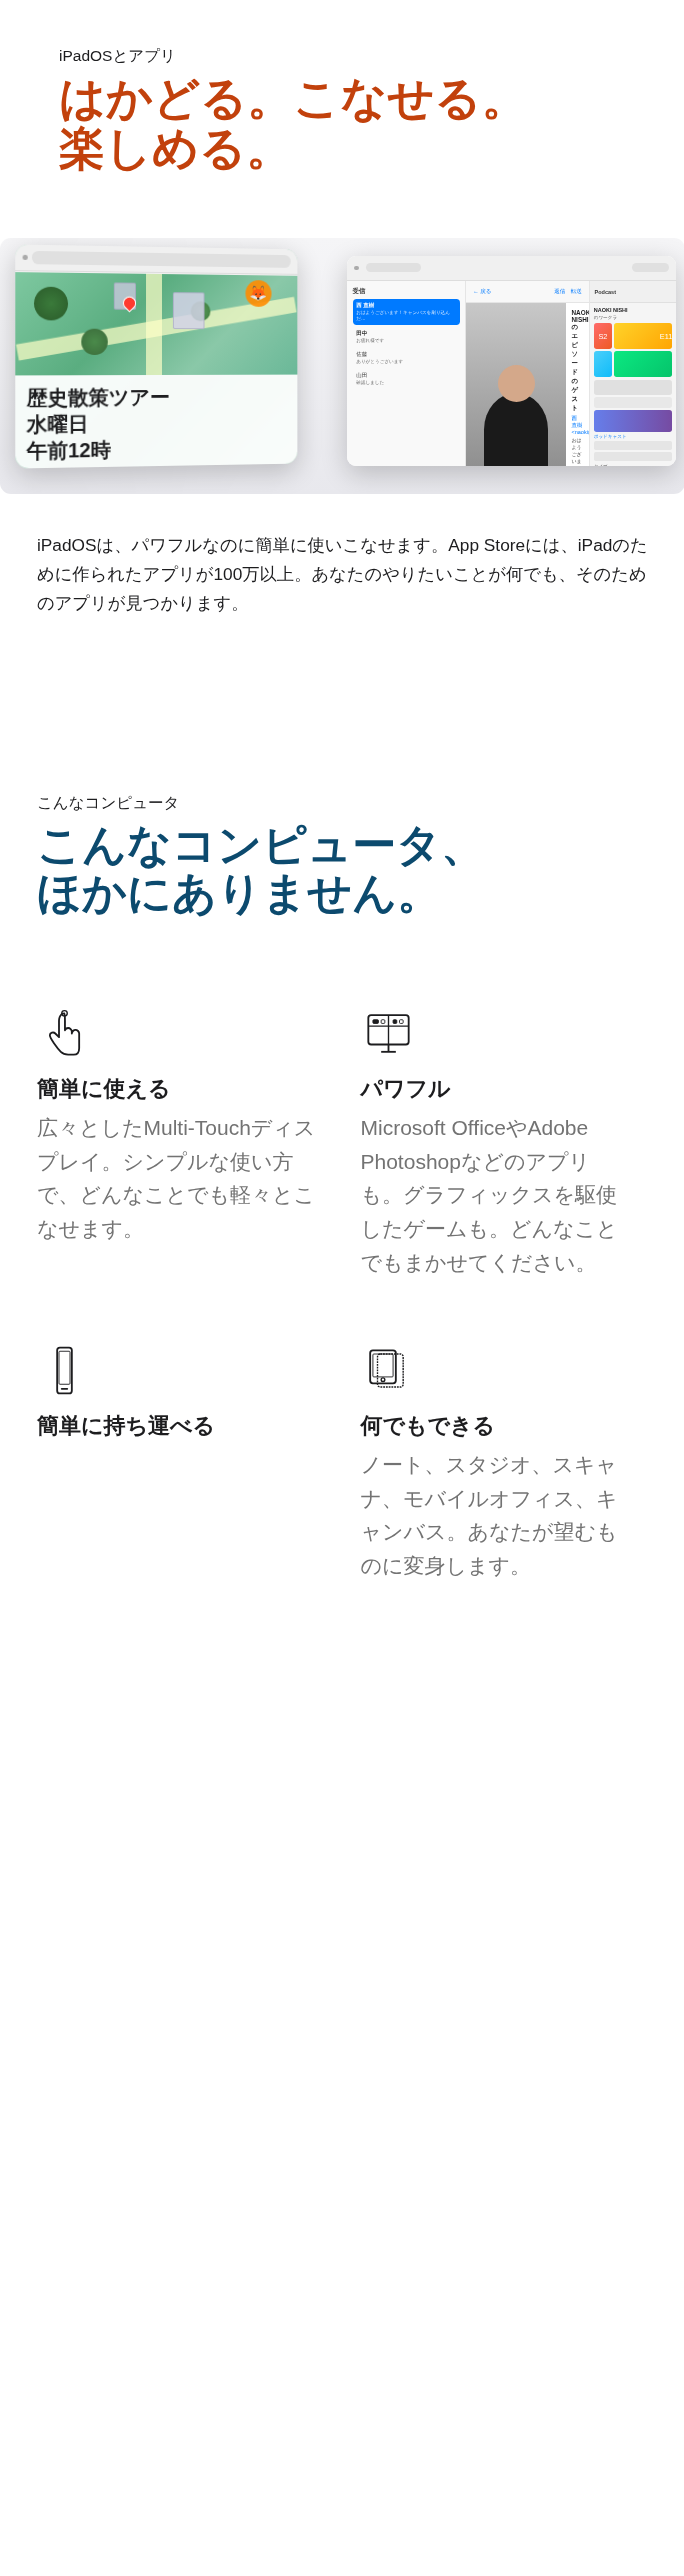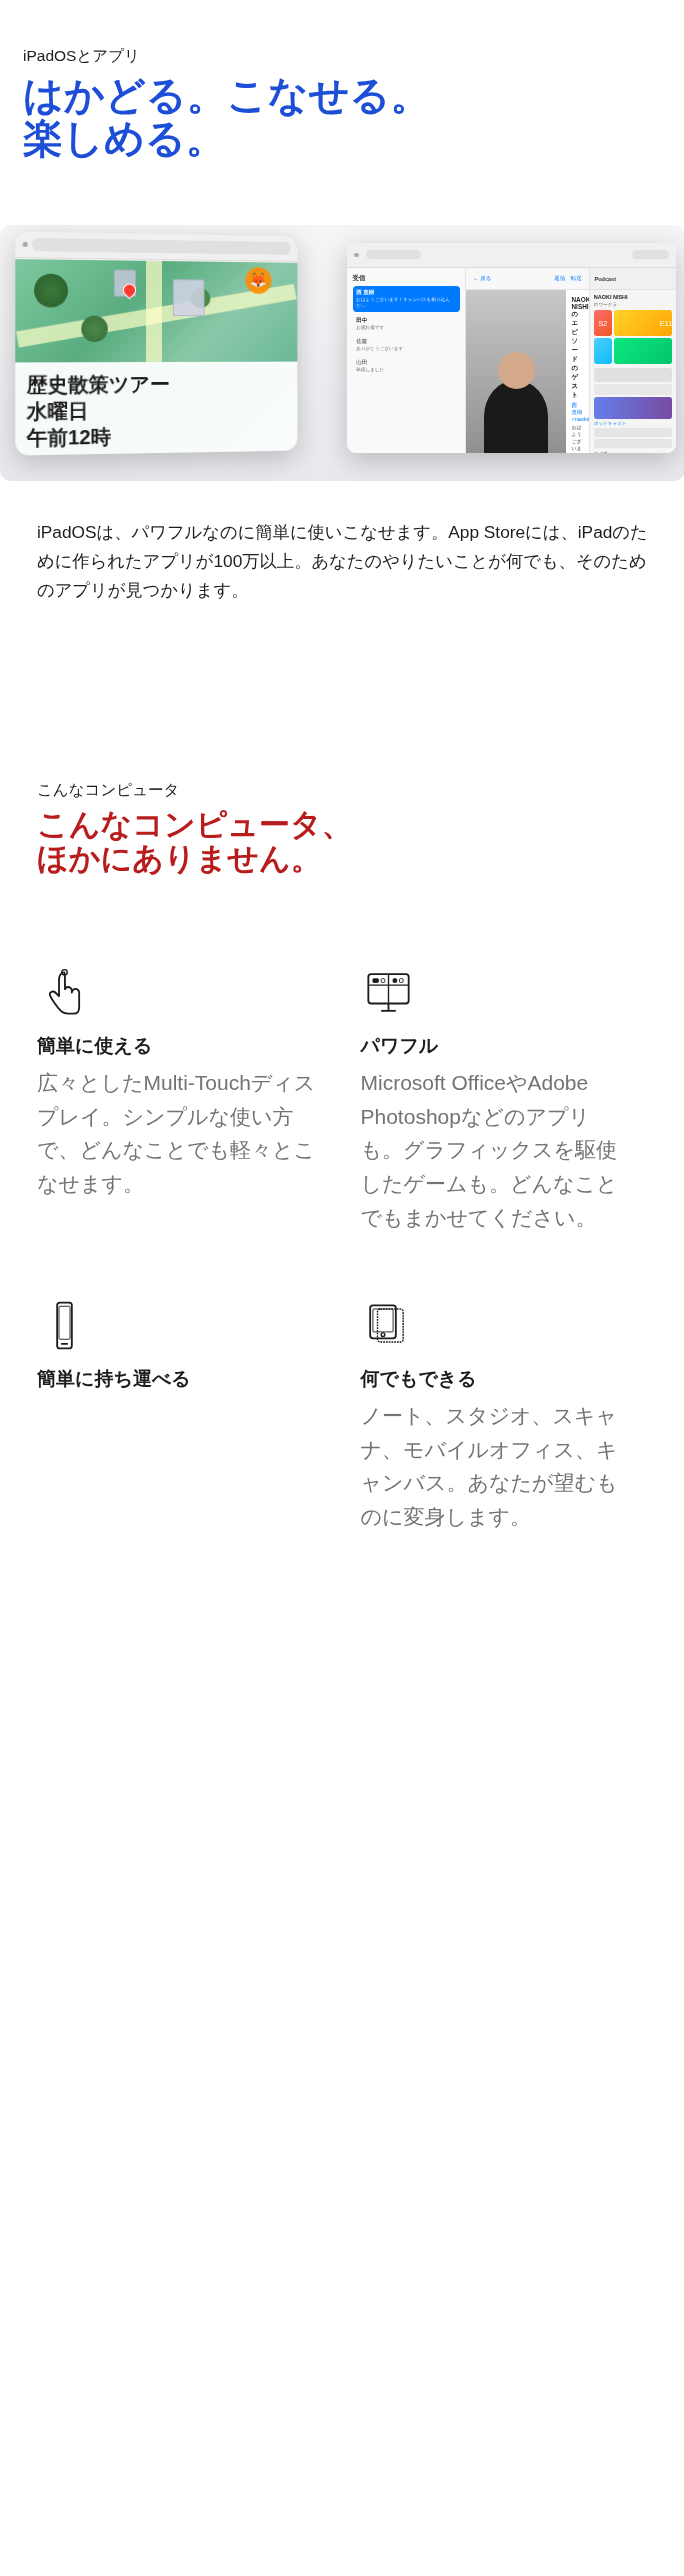--- a/index.html
+++ b/index.html
@@ -10,33 +10,33 @@
     body {
       width: 685px;
       background: #ffffff;
       font-family: -apple-system, 'Helvetica Neue', Arial, sans-serif;
       color: #1d1d1f;
       overflow-x: hidden;
     }
 
     
     .section-ipadOS {
-      padding: 46px 37px 37px 23px;
+      padding: 46px 37px 37px 59px;
     }
     .section-label {
       font-size: 15.5px;
       color: #1d1d1f;
       font-weight: 400;
       margin-bottom: 7.3px;
     }
     .section-headline {
-      font-size: 40px;
+      font-size: 46px;
       font-weight: 700;
       line-height: 1.08;
-      color: #1d4ed8;
+      color: #c2410c;
       margin-bottom: 27px;
     }
 
     
     .ipad-images-container {
       width: 100%;
       position: relative;
       height: 256px;
       margin-bottom: 37px;
       overflow: hidden;
@@ -124,22 +124,22 @@
       color: #1d1d1f;
       padding: 0 0 55px 0;
     }
 
     
     .section-why-ipad {
       padding: 46px 37px 9px 37px;
       background: #fff;
     }
     .section-why-ipad .section-headline {
-      color: #b91c1c;
-      font-size: 31px;
+      color: #0c4a6e;
+      font-size: 44px;
     }
 
     
     .features-grid {
       padding: 27px 37px 55px 37px;
       display: grid;
       grid-template-columns: 1fr 1fr;
       gap: 0;
     }
     .feature-item {
@@ -151,21 +151,21 @@
     }
     .feature-icon {
       width: 55px;
       height: 55px;
       margin-bottom: 12.8px;
       display: flex;
       align-items: center;
       justify-content: center;
     }
     .feature-title {
-      font-size: 19px;
+      font-size: 22px;
       font-weight: 700;
       color: #1d1d1f;
       margin-bottom: 7.3px;
     }
     .feature-desc {
       font-size: 21px;
       line-height: 1.6;
       color: #737373;
     }
 

